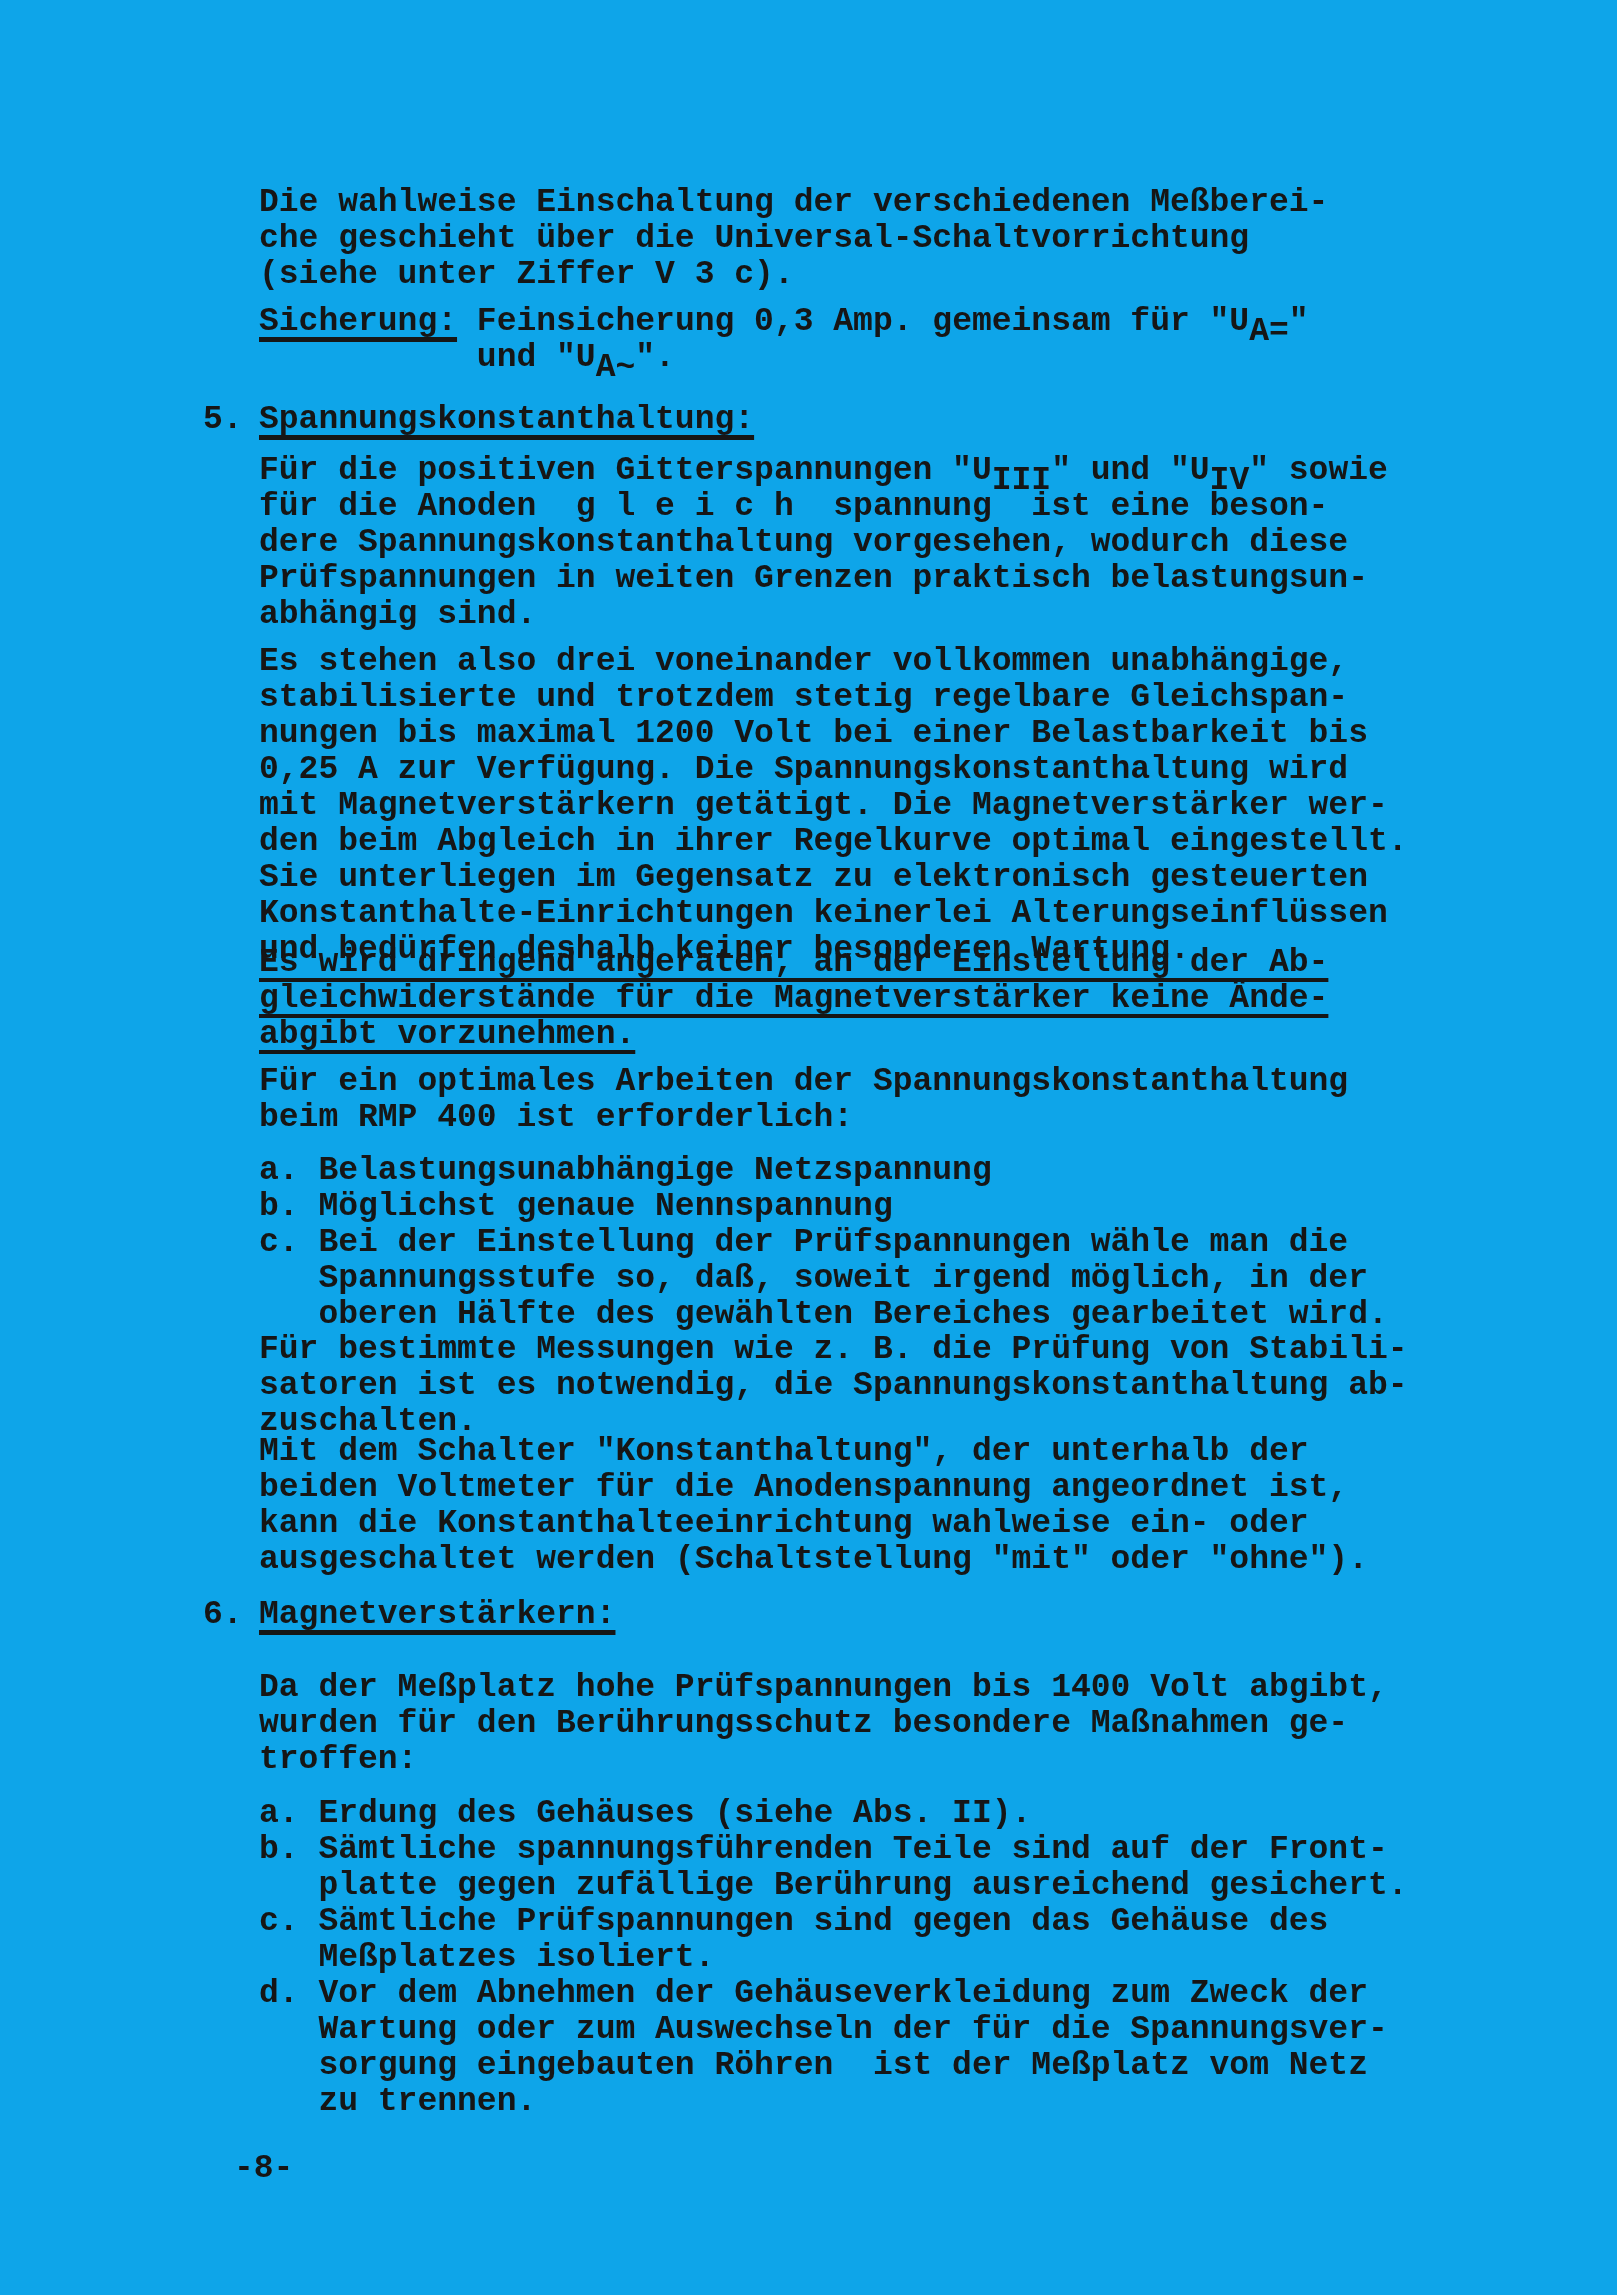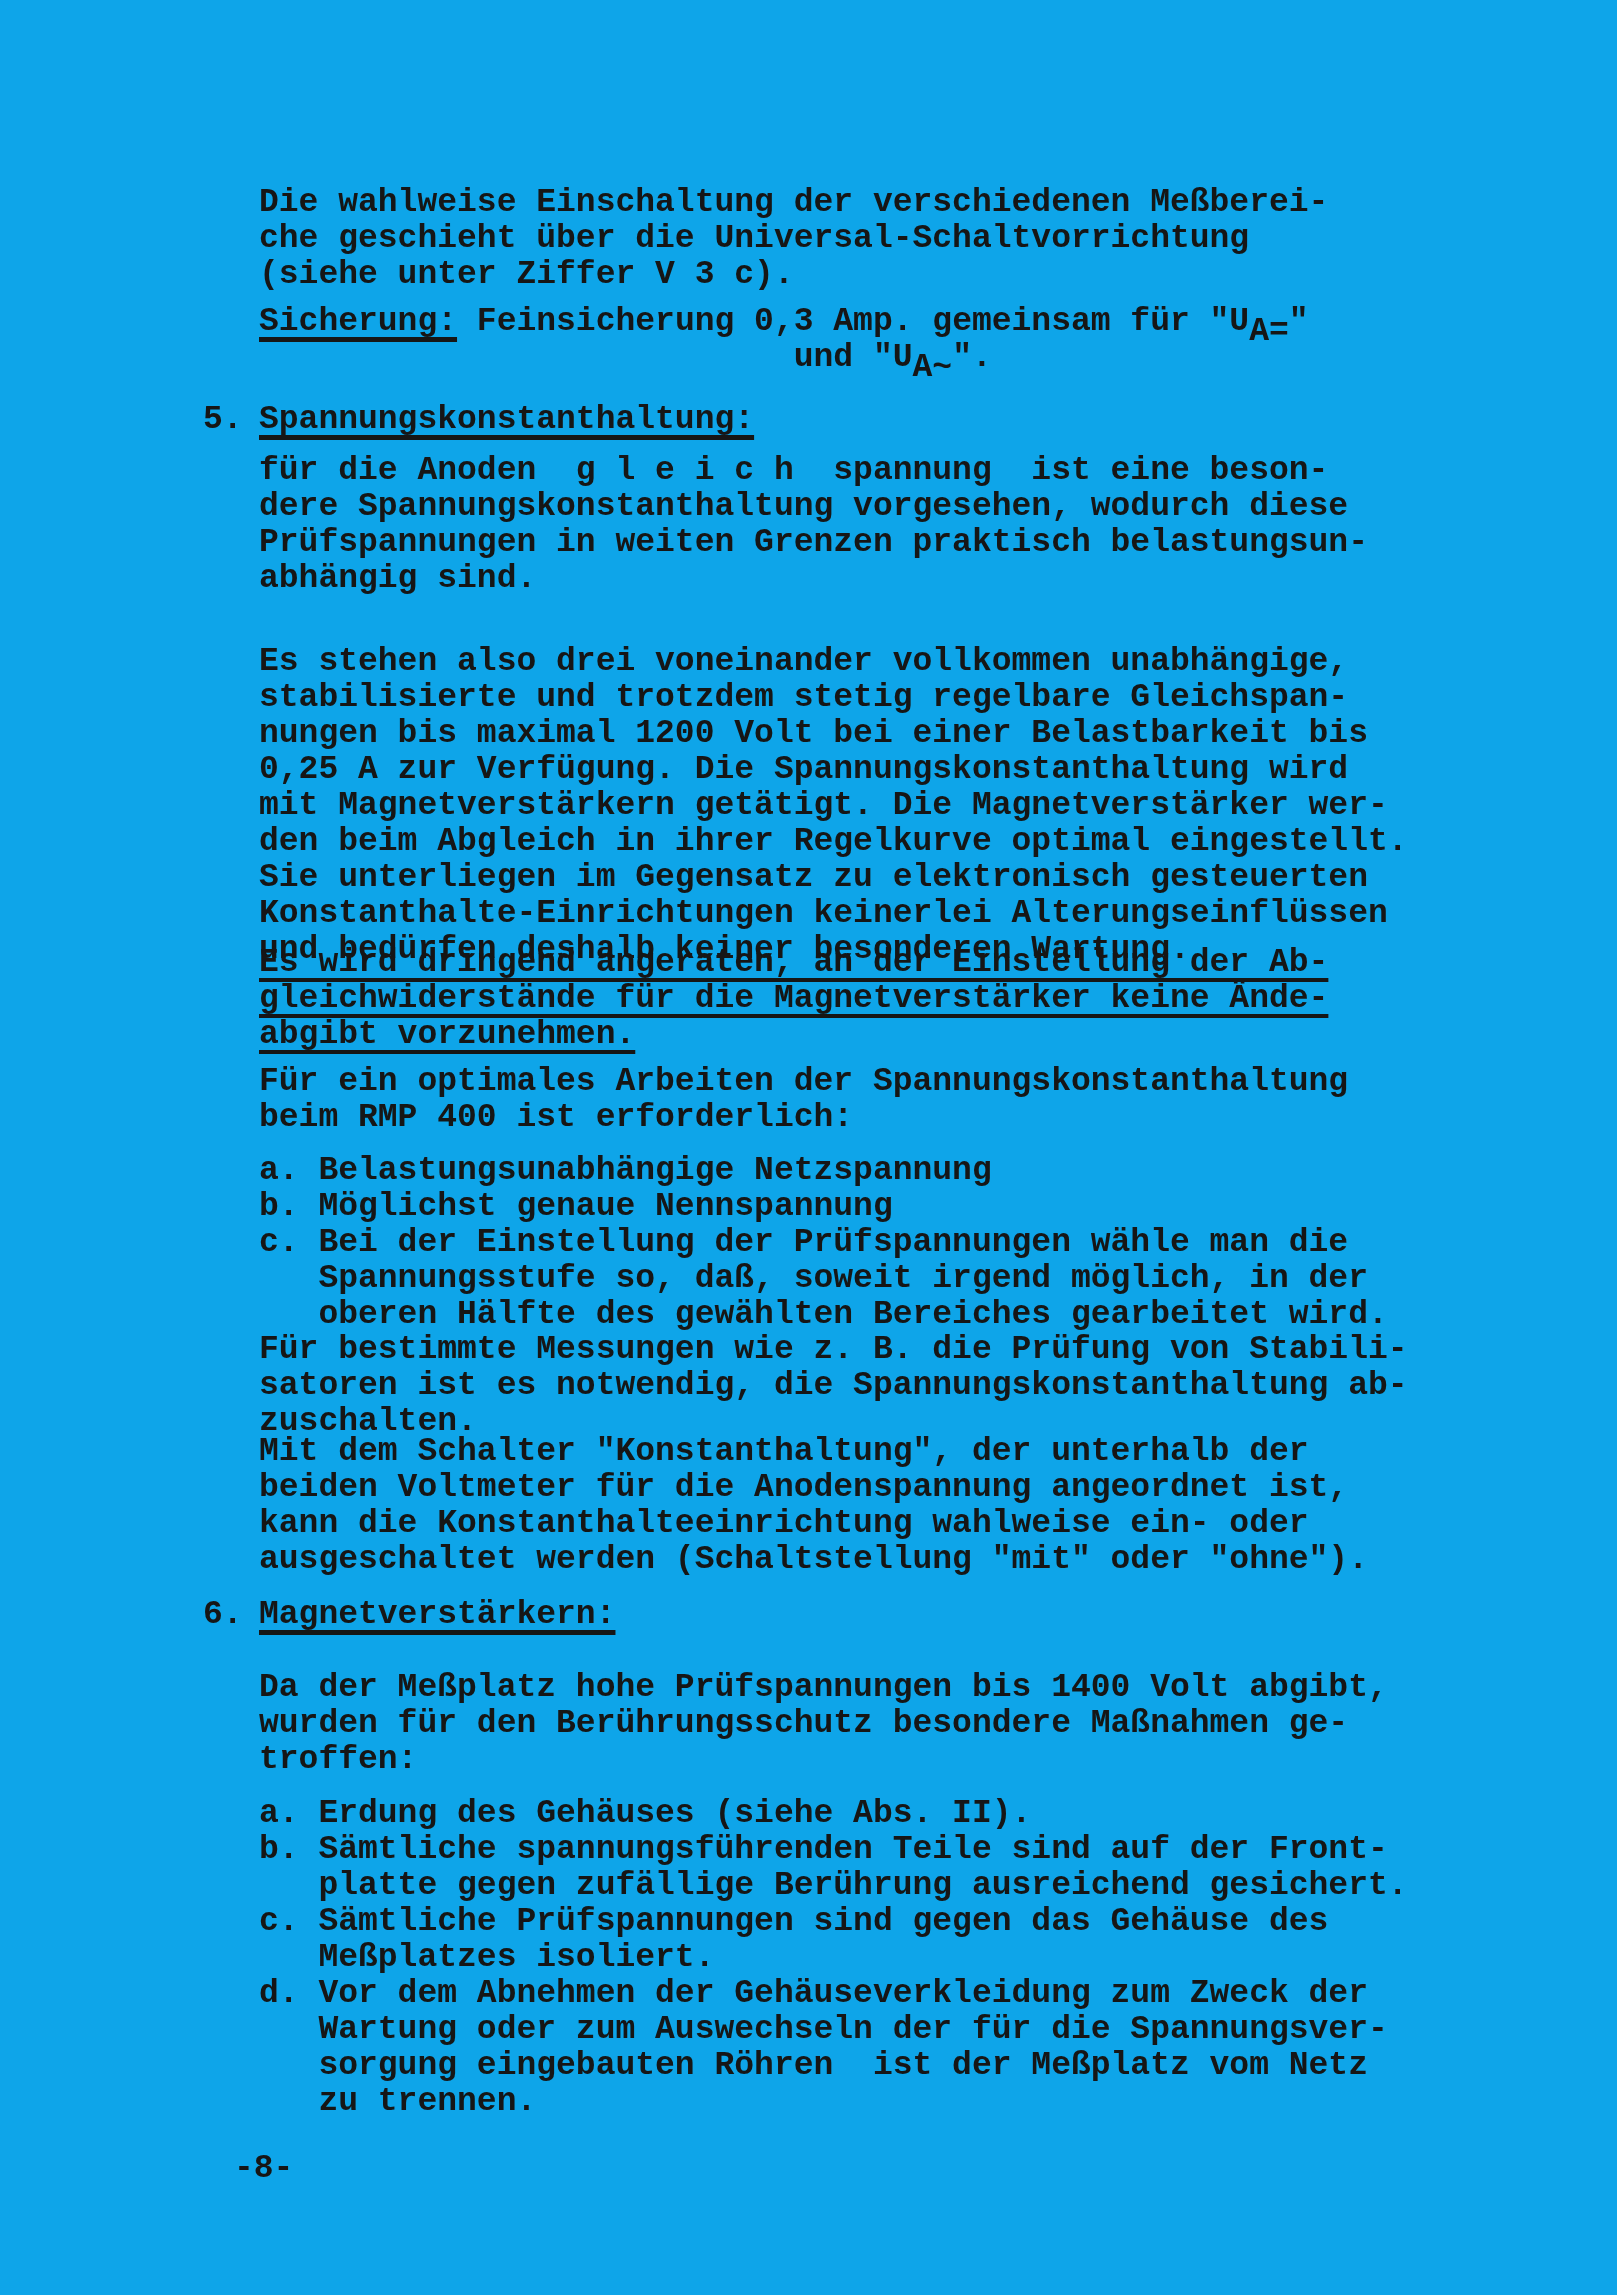--- a/index.html
+++ b/index.html
@@ -10,21 +10,21 @@
     background: #0ea5e9;
     color: #161616;
     font-family: "Liberation Mono", "DejaVu Sans Mono", monospace;
     font-size: 33px;
     line-height: 36px;
     font-weight: bold;
     overflow: hidden;
   }
   .block { position: absolute; left: 259px; }
   .pre { white-space: pre; }
-  .line { white-space: pre; text-align: center; }
+  .line { white-space: pre; }
   .ind11 { padding-left: 11ch; }
   .num { position: absolute; left: -56px; top: 0; }
   .ul-heavy {
     text-decoration: underline;
     text-decoration-thickness: 5.1px;
     text-underline-offset: 7.4px;
   }
   .ul-para {
     text-decoration: underline;
     text-decoration-thickness: 4.2px;
@@ -45,20 +45,21 @@
   <div class="block" style="top:304px">
     <div class="line"><span class="ul-heavy">Sicherung:</span><span> Feinsicherung 0,3 Amp. gemeinsam für "U</span><span class="sb">A=</span><span>"</span></div>
     <div class="line ind11"><span>und "U</span><span class="sb">A~</span><span>".</span></div>
   </div>
 
   <div class="block" style="top:402px">
     <span class="num">5.</span><span class="ul-heavy">Spannungskonstanthaltung:</span>
   </div>
 
   <div class="block" style="top:453px">
+    <div class="line"><span>Für die positiven Gitterspannungen "U</span><span class="sb">III</span><span>" und "U</span><span class="sb">IV</span><span>" sowie</span></div>
     <div class="pre">für die Anoden  g l e i c h  spannung  ist eine beson-
 dere Spannungskonstanthaltung vorgesehen, wodurch diese
 Prüfspannungen in weiten Grenzen praktisch belastungsun-
 abhängig sind.</div>
   </div>
 
   <div class="block pre" style="top:644px">Es stehen also drei voneinander vollkommen unabhängige,
 stabilisierte und trotzdem stetig regelbare Gleichspan-
 nungen bis maximal 1200 Volt bei einer Belastbarkeit bis
 0,25 A zur Verfügung. Die Spannungskonstanthaltung wird

